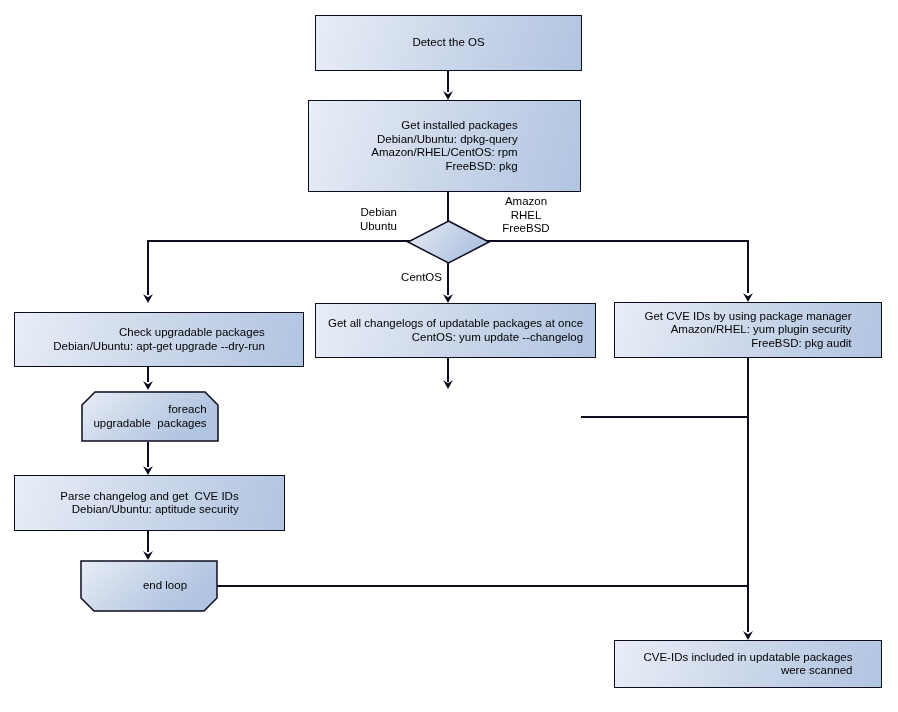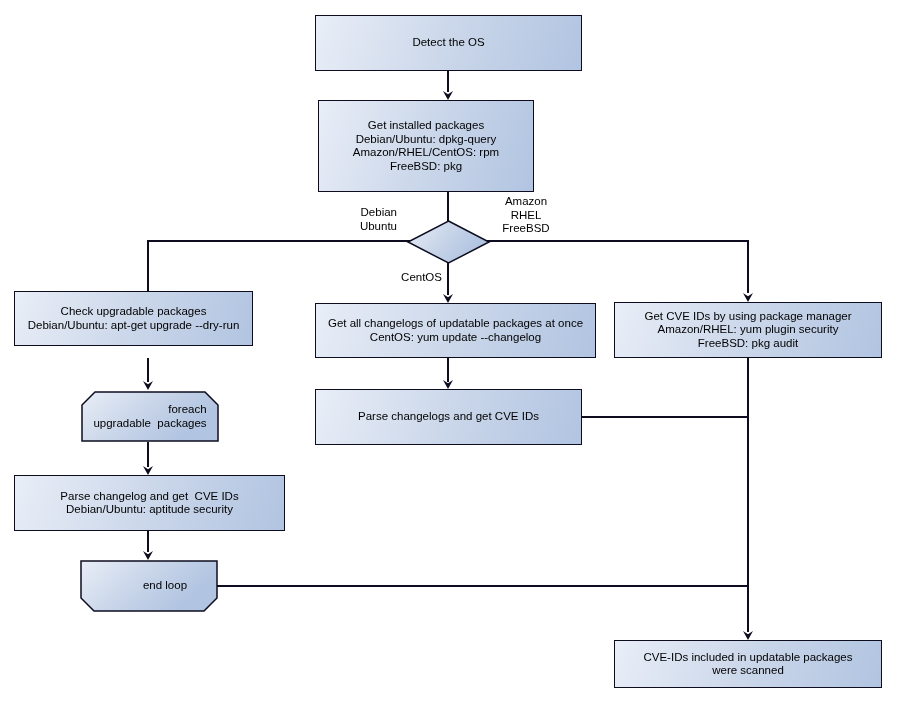--- a/index.html
+++ b/index.html
@@ -23,21 +23,21 @@
     overflow: hidden;
   }
   .node {
     position: absolute;
     box-sizing: border-box;
     border: 1.4px solid var(--node-border);
     background: linear-gradient(108deg, var(--node-fill-light) 0%, var(--node-fill-mid) 50%, var(--node-fill-dark) 100%);
     display: flex;
     align-items: center;
     justify-content: center;
-    text-align: center;
+    text-align: right;
     line-height: 13.5px;
   }
   .node span, .shape-label, .edge-label { white-space: pre; }
   .shape { position: absolute; overflow: visible; }
   .shape-outline {
     stroke: var(--node-border);
     stroke-width: 1.5;
     fill: url(#nodeGrad);
   }
   .shape-label {
@@ -111,45 +111,42 @@
   <div class="hline" style="left:581px;top:416.25px;width:167px"></div>
   <div class="hline" style="left:217px;top:585.25px;width:531px"></div>
 
   <div class="vline" style="left:747.25px;top:358px;height:274px"></div>
   <div class="arrow" style="left:743px;top:631px"></div>
 
   <div class="node" style="left:315px;top:15px;width:267px;height:56px">
     <span>Detect the OS</span>
   </div>
 
-  <div class="node" style="left:318px;top:100px;width:216px;height:92px">
+  <div class="node" style="left:308px;top:100px;width:273px;height:92px">
     <span>Get installed packages
 Debian/Ubuntu: dpkg-query
 Amazon/RHEL/CentOS: rpm
 FreeBSD: pkg</span>
   </div>
 
-  <div class="node" style="left:14px;top:291px;width:239px;height:55px">
+  <div class="node" style="left:14px;top:312px;width:290px;height:55px">
     <span>Check upgradable packages
 Debian/Ubuntu: apt-get upgrade --dry-run</span>
   </div>
 
   <div class="node" style="left:14px;top:475px;width:271px;height:56px">
     <span>Parse changelog and get  CVE IDs
 Debian/Ubuntu: aptitude security</span>
   </div>
 
   <div class="node" style="left:315px;top:303px;width:281px;height:55px">
     <span>Get all changelogs of updatable packages at once
 CentOS: yum update --changelog</span>
   </div>
 
-  <div class="node" style="left:315px;top:389px;width:267px;height:56px">
-    <span>Parse changelogs and get CVE IDs</span>
-  </div>
 
   <div class="node" style="left:614px;top:302px;width:268px;height:56px">
     <span>Get CVE IDs by using package manager
 Amazon/RHEL: yum plugin security
 FreeBSD: pkg audit</span>
   </div>
 
   <div class="node" style="left:614px;top:640px;width:268px;height:48px">
     <span>CVE-IDs included in updatable packages
 were scanned</span>

